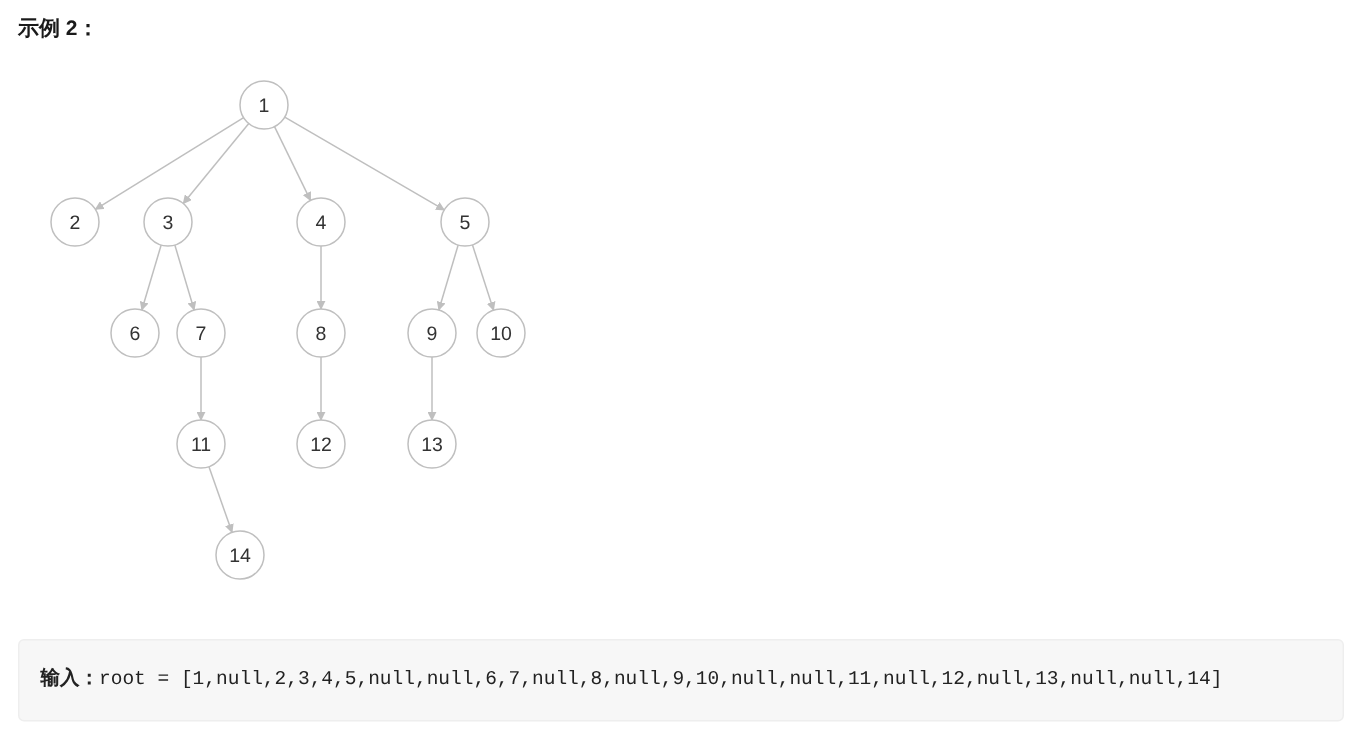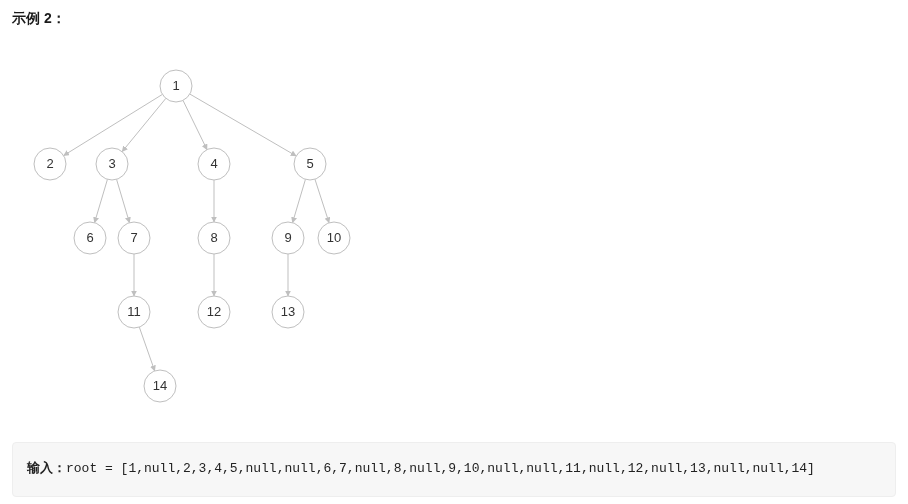--- a/index.html
+++ b/index.html
@@ -7,21 +7,21 @@
       font-family: -apple-system, BlinkMacSystemFont, "Segoe UI", Arial, sans-serif;
       font-size: 14px;
       color: #1a1a1a;
       background: #fff;
       padding: 10px 12px;
       width: 908px;
     }
     .heading {
       font-weight: 700;
       font-size: 14px;
-      margin-bottom: 30px;
+      margin-bottom: 14px;
     }
     .tree-wrap {
       width: 100%;
       display: flex;
       justify-content: flex-start;
       padding-left: 4px;
       margin-bottom: 24px;
     }
     svg.tree {
       display: block;

